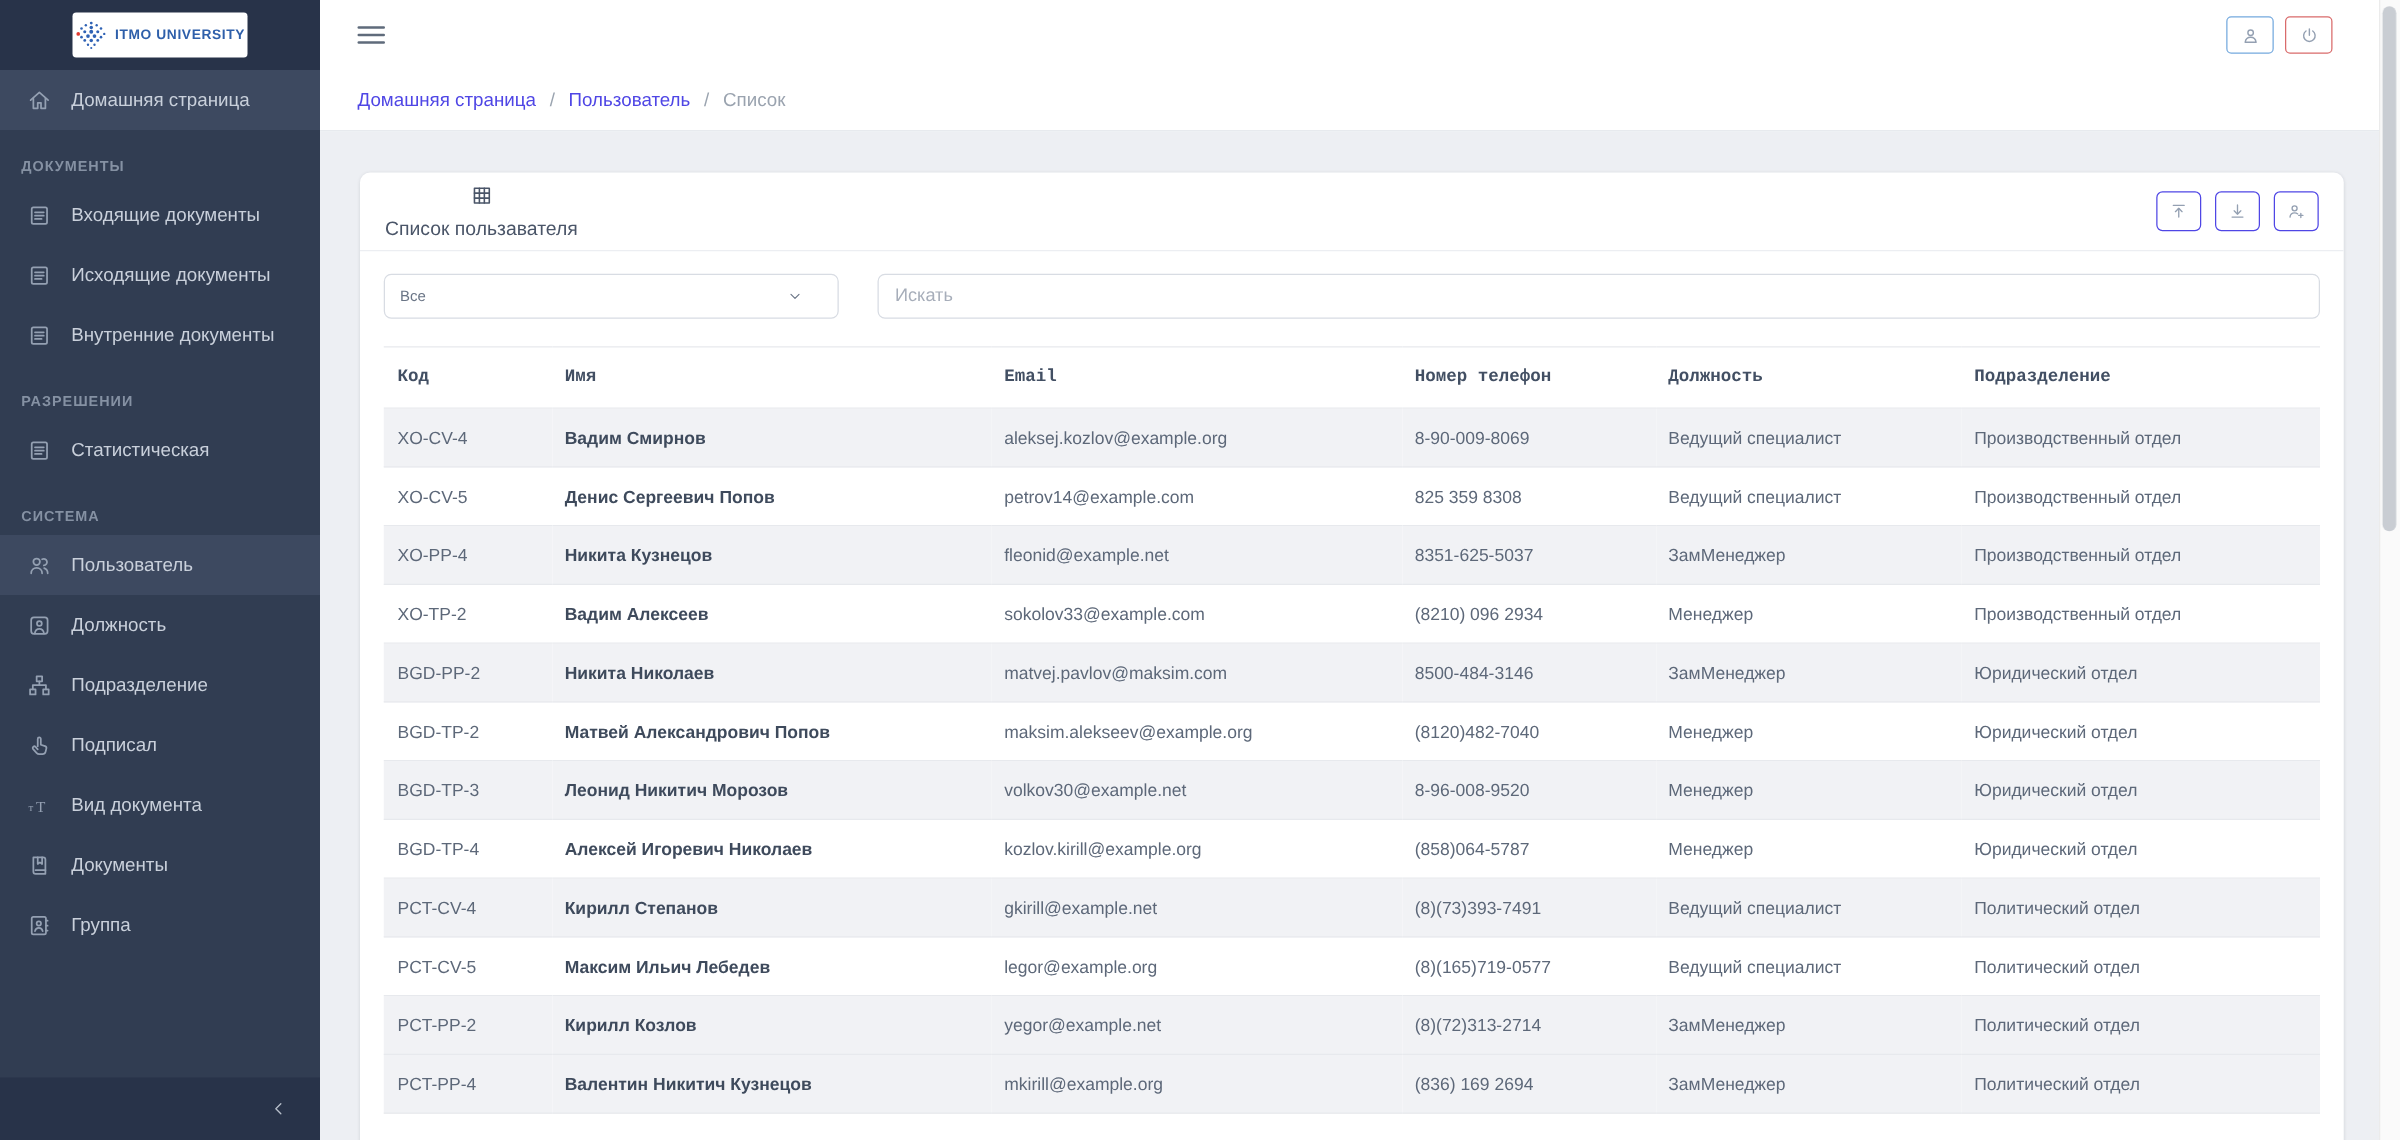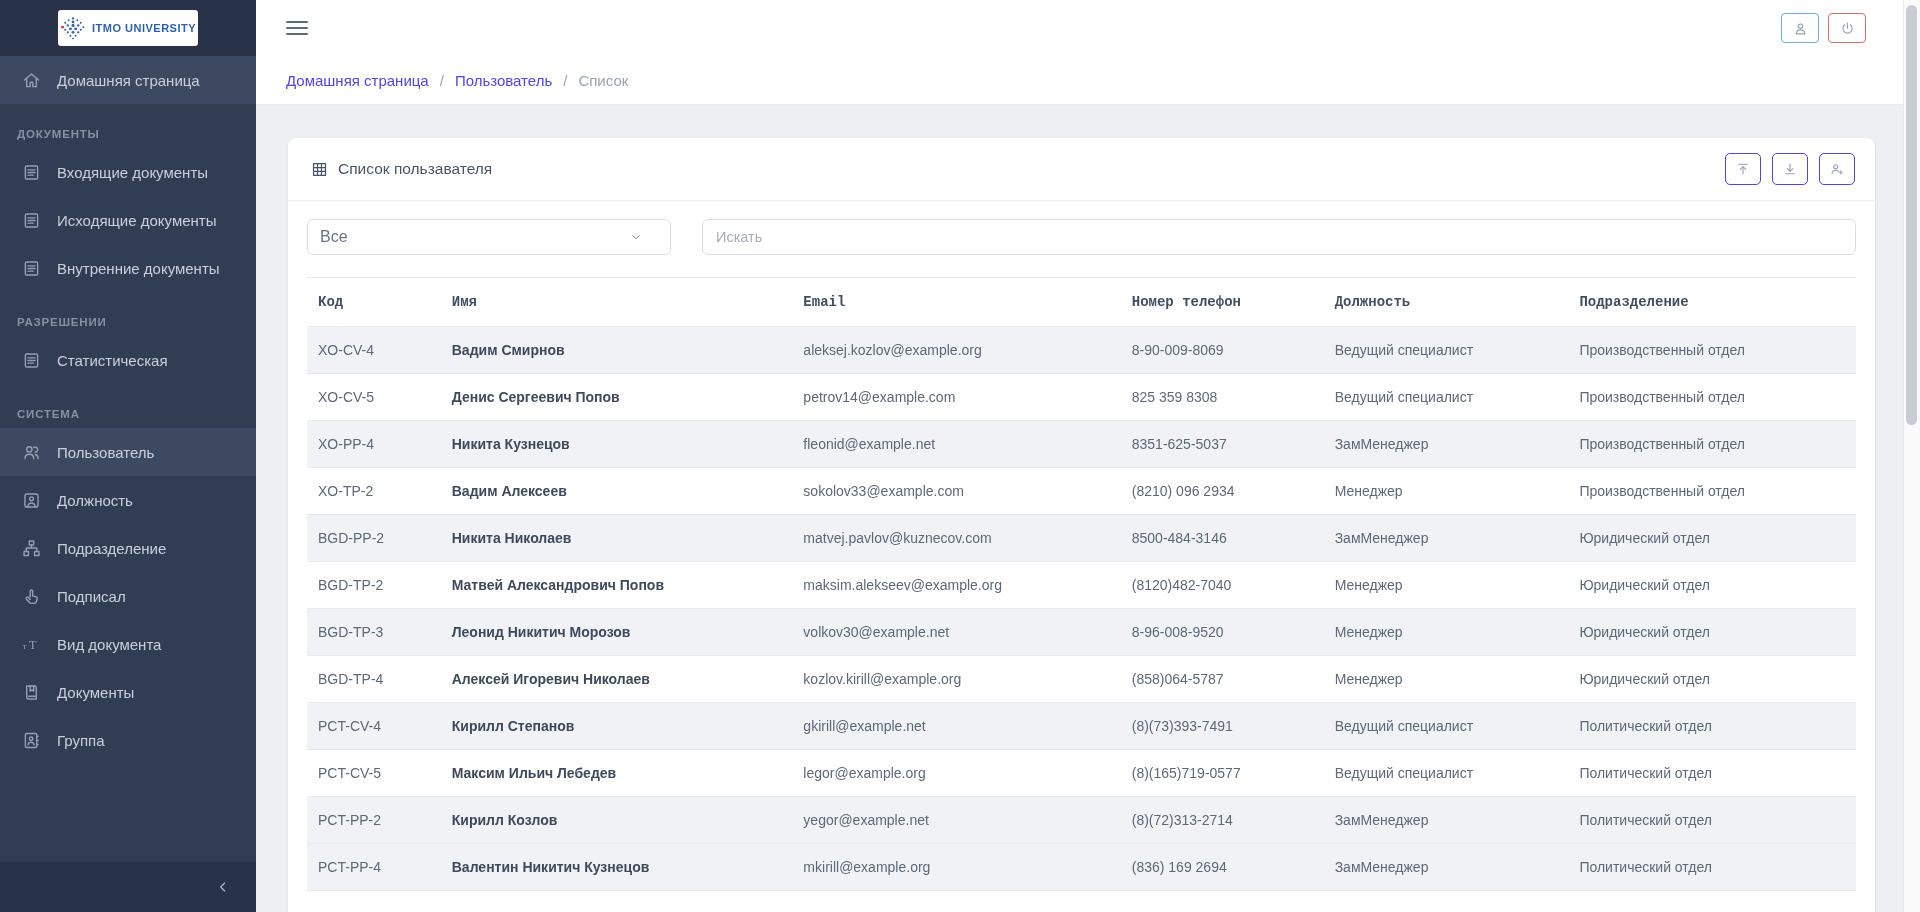--- a/index.html
+++ b/index.html
@@ -31,28 +31,28 @@
   .btn-blue{border:1px solid #74a9de;color:#4b8fd4;}
   .btn-red{border:1px solid #d96b6b;color:#c94f4f;}
 
   .breadcrumb{height:48px;background:#fff;border-bottom:1px solid #e7eaee;display:flex;align-items:center;gap:11px;padding:0 30px;font-size:15px;flex:0 0 48px;}
   .bc-link{color:#4f46e5;cursor:pointer;}
   .bc-sep,.bc-current{color:#9aa3af;}
 
   .content{flex:1;padding:33px 45px 0 32px;overflow:hidden;}
   .card{background:#fff;border-radius:8px;box-shadow:0 1px 3px rgba(16,24,40,.12);height:860px;overflow:hidden;}
   .card-head{height:62px;display:flex;align-items:center;padding:0 20px;border-bottom:1px solid #eceef2;}
-  .card-title{display:flex;align-items:center;gap:8px;font-size:15.5px;color:#4a5568;}
+  .card-title{display:flex;align-items:center;gap:8px;font-size:15.5px;color:#4a5568;flex-direction:column;}
   .card-title svg{width:19px;height:19px;color:#4a5568;}
   .toolbar{margin-left:auto;display:flex;gap:11px;}
   .tb-btn{width:36px;height:32px;border:1px solid #4f46e5;border-radius:5px;color:#4f46e5;background:#fff;display:flex;align-items:center;justify-content:center;cursor:pointer;padding:0;}
   .tb-btn svg{width:16px;height:16px;}
 
   .filter-row{display:flex;align-items:center;padding:18px 19px 14px;}
-  .select{width:364px;height:36px;border:1px solid #d8dce3;border-radius:6px;display:flex;align-items:center;padding:0 12px;font-size:16px;color:#6a7586;cursor:pointer;background:#fff;box-sizing:border-box;}
+  .select{width:364px;height:36px;border:1px solid #d8dce3;border-radius:6px;display:flex;align-items:center;padding:0 12px;font-size:12px;color:#6a7586;cursor:pointer;background:#fff;box-sizing:border-box;}
   .select svg{margin-left:auto;width:14px;height:14px;color:#6a7586;}
   .search{flex:1;margin-left:31px;height:36px;border:1px solid #d8dce3;border-radius:6px;padding:0 13px;font-size:14.5px;color:#5f6b7b;box-sizing:border-box;outline:none;}
   .search::placeholder{color:#a7aeba;}
 
   table{width:1549px;margin:8px 19px 0;border-collapse:collapse;table-layout:fixed;font-size:14px;}
   th{text-align:left;font-weight:bold;color:#424f63;height:48px;padding:0 10px;border-top:1px solid #e7e9ed;border-bottom:1px solid #e7e9ed;font-family:Liberation Mono, monospace;}
   td{height:46px;padding:0 10px;color:#5d6879;border-bottom:1px solid #e7e9ed;}
   th:first-child,td:first-child{padding-left:11px;}
   tbody tr.stripe{background:#f1f2f5;}
   td.cell-name{font-weight:bold;color:#3e4a5c;}
@@ -369,21 +369,21 @@
                 <td class="cell-code">XO-TP-2</td>
                 <td class="cell-name">Вадим Алексеев</td>
                 <td class="cell-email">sokolov33@example.com</td>
                 <td class="cell-phone">(8210) 096 2934</td>
                 <td class="cell-position">Менеджер</td>
                 <td class="cell-department">Производственный отдел</td>
               </tr>
               <tr class="stripe">
                 <td class="cell-code">BGD-PP-2</td>
                 <td class="cell-name">Никита Николаев</td>
-                <td class="cell-email">matvej.pavlov@kuznecov.com</td>
+                <td class="cell-email">matvej.pavlov@maksim.com</td>
                 <td class="cell-phone">8500-484-3146</td>
                 <td class="cell-position">ЗамМенеджер</td>
                 <td class="cell-department">Юридический отдел</td>
               </tr>
               <tr class="">
                 <td class="cell-code">BGD-TP-2</td>
                 <td class="cell-name">Матвей Александрович Попов</td>
                 <td class="cell-email">maksim.alekseev@example.org</td>
                 <td class="cell-phone">(8120)482-7040</td>
                 <td class="cell-position">Менеджер</td>

